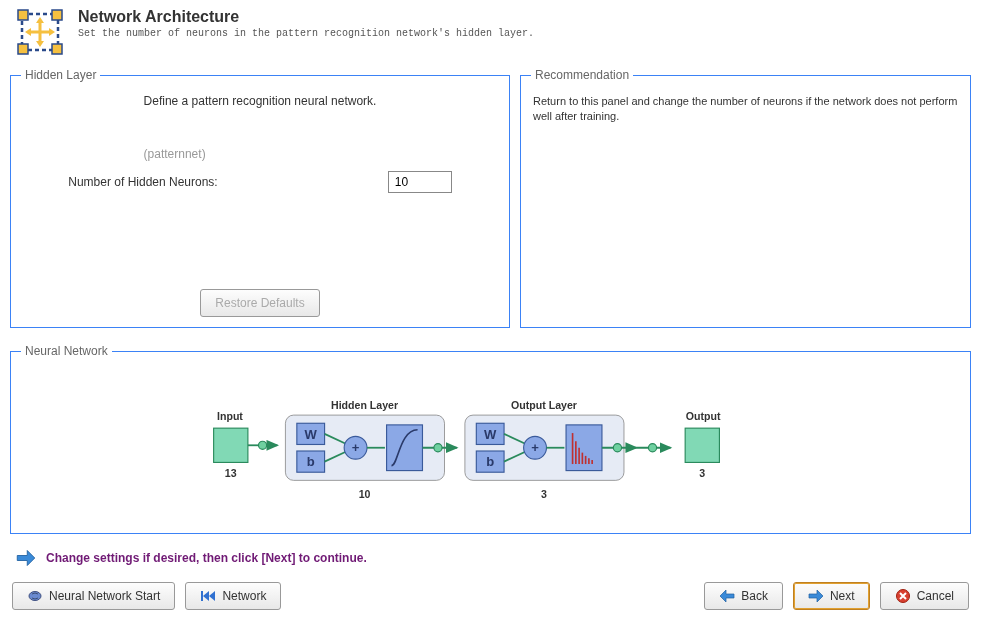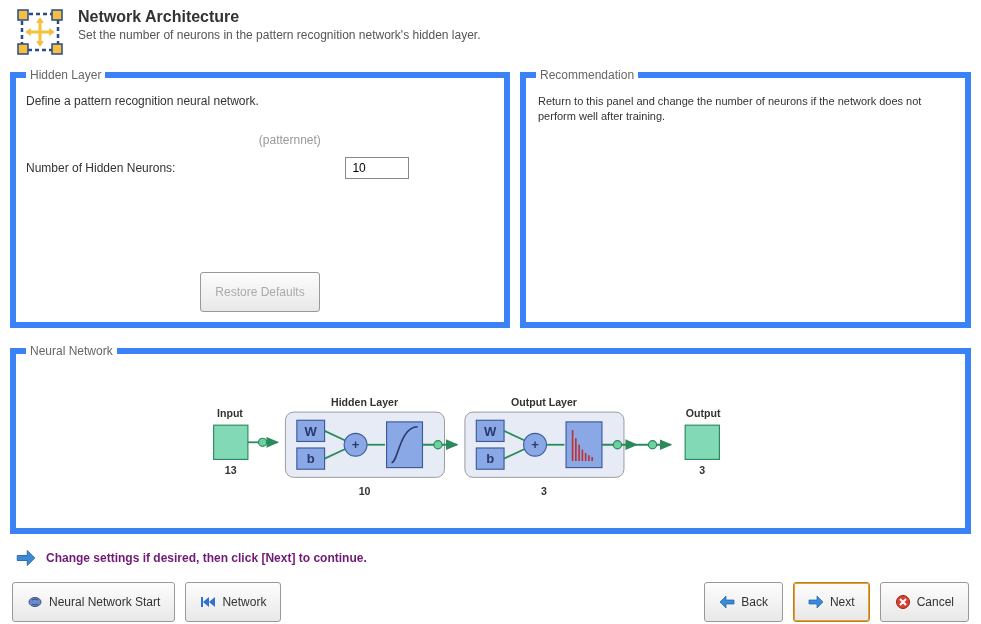--- a/index.html
+++ b/index.html
@@ -23,52 +23,55 @@
   height: 48px;
   flex-shrink: 0;
 }
 .header-text h1 {
   font-size: 16px;
   font-weight: bold;
   color: #333;
   margin-bottom: 2px;
 }
 .header-text p {
-  font-size: 12px;
+  font-size: 10px;
   color: #555;
+  font-family: Liberation Mono, monospace;
 }
 .panels {
   display: flex;
   gap: 10px;
   padding: 0 10px;
 }
 fieldset {
-  border: 6px solid #3b82f6;
+  border: 1px solid #3b82f6;
   border-radius: 0;
   padding: 8px 10px 10px 10px;
   position: relative;
+  align-items: center;
 }
 legend {
   font-size: 12px;
   color: #666;
   padding: 0 4px;
 }
 .hidden-layer-panel {
   flex: 0 0 500px;
   height: 260px;
   display: flex;
   flex-direction: column;
 }
 .recommendation-panel {
   flex: 1;
   height: 260px;
 }
 .hl-top {
   display: flex;
   margin: 4px 0 10px 0;
+  flex-direction: column;
 }
 .hl-gray { color: #999; margin-top: 39px; }
 .hl-row {
   display: flex;
   align-items: center;
 }
 .hl-row label { flex: 0 0 auto; }
 input[type="text"].num-input {
   width: 64px;
   height: 22px;
@@ -86,21 +89,21 @@
   background: linear-gradient(#fdfdfd, #e8e8e8);
   border: 1px solid #999;
   border-radius: 3px;
   padding: 12px 14px;
   font-size: 12px;
   color: #333;
   cursor: pointer;
   display: inline-flex;
   align-items: center;
   gap: 6px;
-  height: 40px;
+  height: 28px;
 }
 button.btn:disabled {
   color: #aaa;
   cursor: default;
 }
 .rec-text {
   font-size: 11px;
   line-height: 1.4;
   color: #333;
   padding: 4px 2px;

